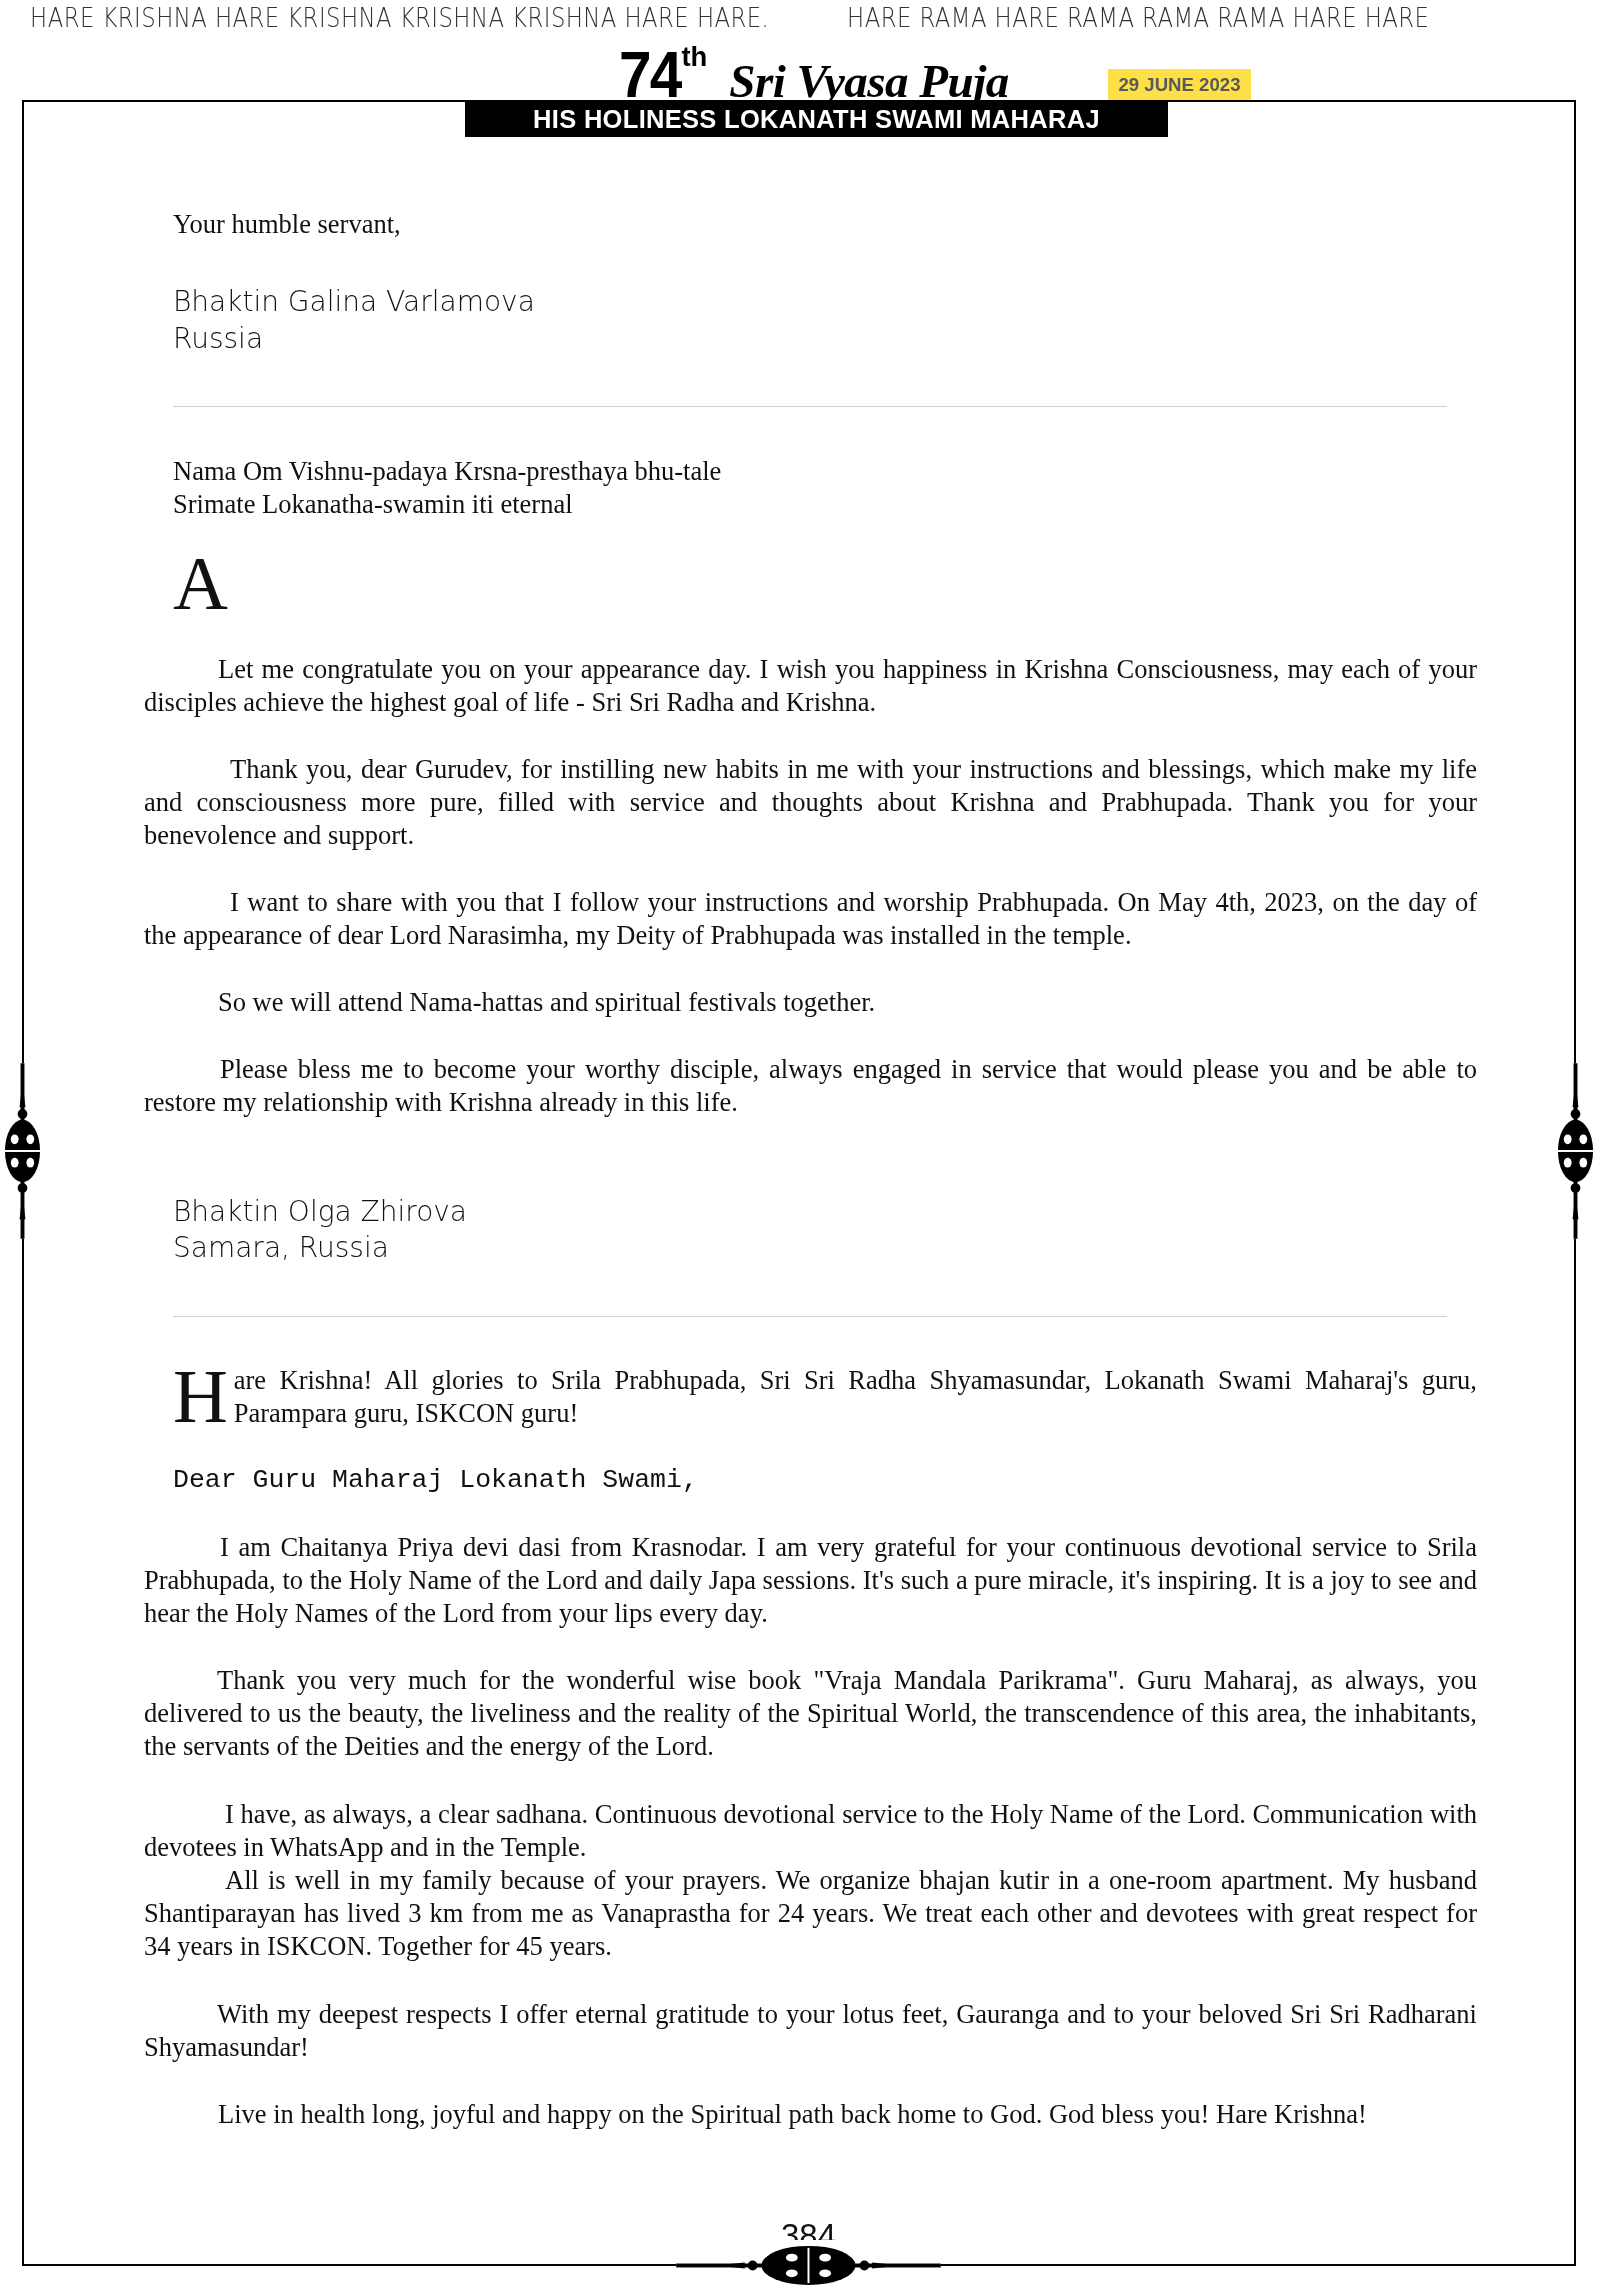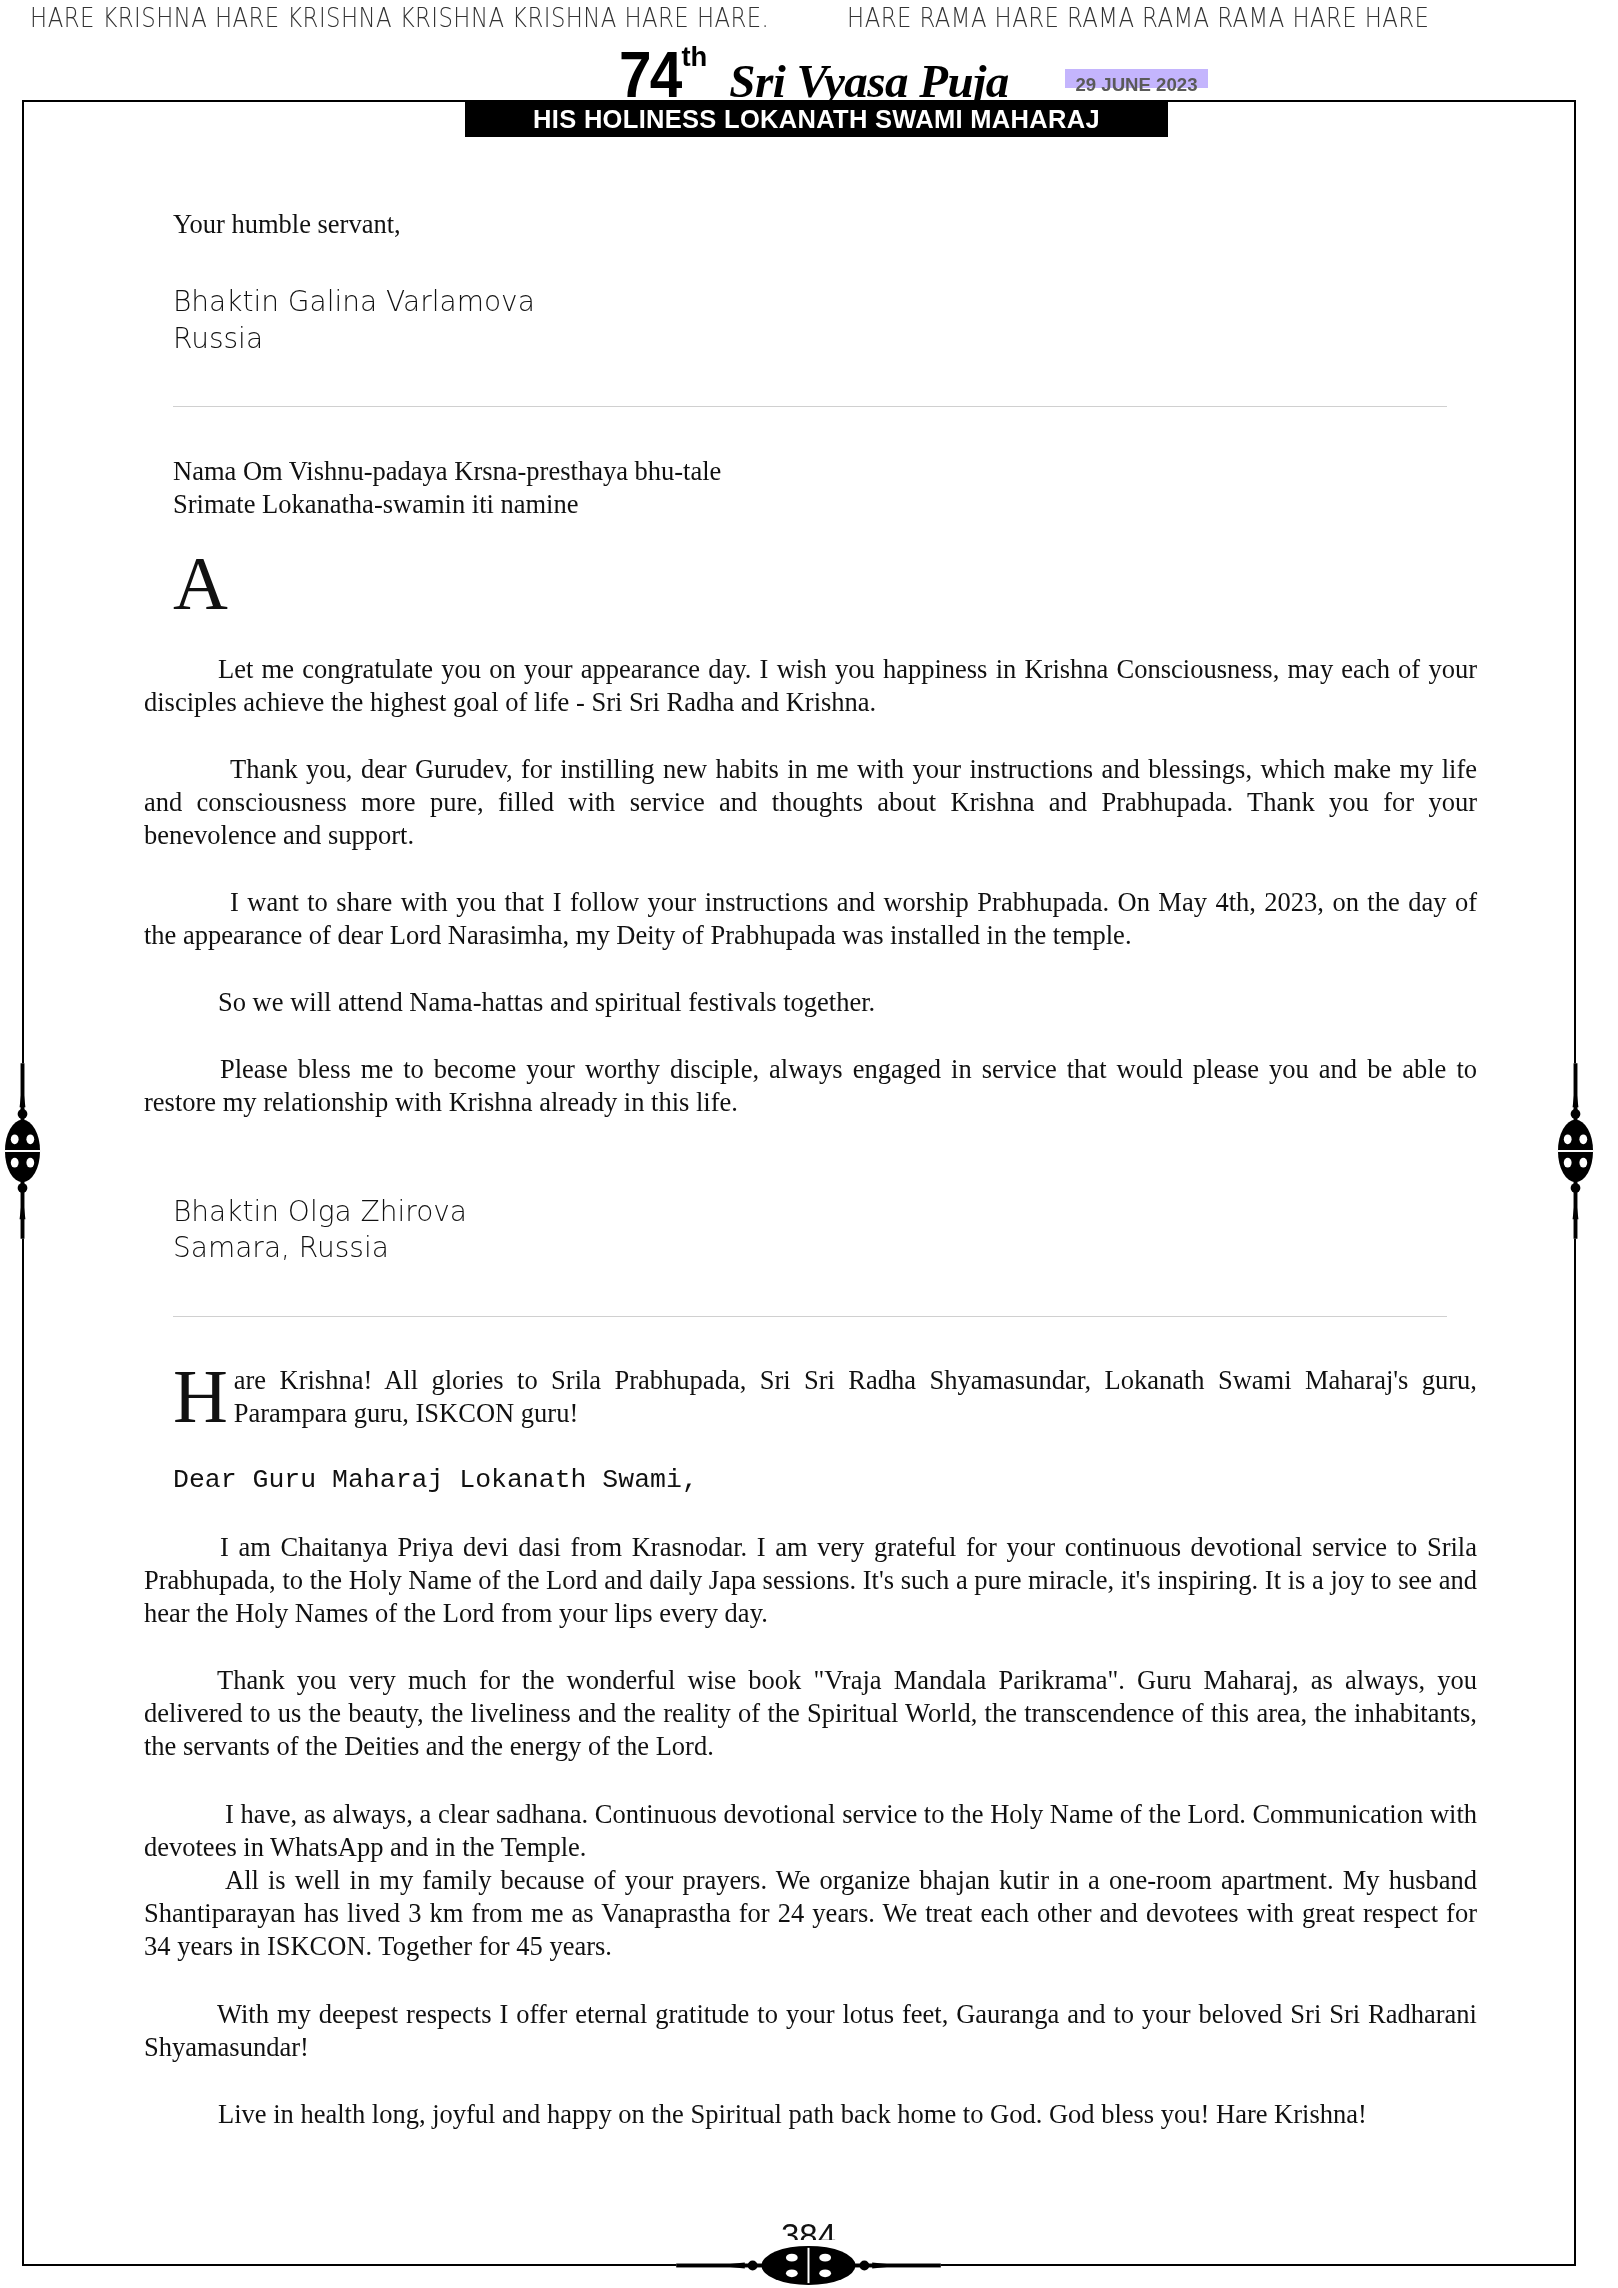--- a/index.html
+++ b/index.html
@@ -19,22 +19,22 @@
     border: 2.9px solid #000;
   }
   .title {
     position: absolute; top: 37px; left: 619px; height: 65px; white-space: nowrap;
     font-family: "Liberation Serif", serif; font-weight: bold; color: #000;
   }
   .title .num { font-family: "Liberation Sans", sans-serif; font-size: 65px; font-weight: 900; letter-spacing: -2px; display: inline-block; transform: scaleX(0.9); transform-origin: 0 0; }
   .title .sup { font-family: "Liberation Sans", sans-serif; font-size: 27.4px; vertical-align: top; position: relative; top: 3.9px; margin-left: -5.9px; }
   .title .words { font-size: 47px; font-style: italic; margin-left: 22px; letter-spacing: -0.5px; }
   .date-tag {
-    position: absolute; top: 69px; left: 1065px; width: 143px; height: 19px;
-    background: #c4b5fd; color: #5a5a5a; font-family: "Liberation Sans", sans-serif;
+    position: absolute; top: 69px; left: 1108px; width: 143px; height: 31px;
+    background: #fde047; color: #5a5a5a; font-family: "Liberation Sans", sans-serif;
     font-weight: bold; font-size: 18.6px; line-height: 31px; text-align: center;
   }
   .name-band {
     position: absolute; top: 102px; left: 465px; width: 703px; height: 35px;
     background: #000; color: #fff; text-align: center;
     font-family: "Liberation Sans", sans-serif; font-weight: bold; font-size: 25.5px; line-height: 35px;
     letter-spacing: 0.3px;
   }
 
   .ornament-side { position: absolute; top: 1063px; width: 39px; height: 176px; }
@@ -66,21 +66,21 @@
 </div>
 <div class="date-tag">29 JUNE 2023</div>
 <div class="name-band">HIS HOLINESS LOKANATH SWAMI MAHARAJ</div>
 
 <div class="abs serif" style="left:173px; top:208px;">Your humble servant,</div>
 <div class="abs sans-sig" style="left:173px; top:284px;">Bhaktin Galina Varlamova</div>
 <div class="abs sans-sig" style="left:173px; top:321px;">Russia</div>
 <div class="rule" style="top:406px;"></div>
 
 <div class="abs serif" style="left:173px; top:455px;">Nama Om Vishnu-padaya Krsna-presthaya bhu-tale</div>
-<div class="abs serif" style="left:173px; top:488px;">Srimate Lokanatha-swamin iti namine</div>
+<div class="abs serif" style="left:173px; top:488px;">Srimate Lokanatha-swamin iti eternal</div>
 
 <div class="para serif" style="left:173px; width:1304px; top:551px;">
   <span class="dropcap">A</span>
 </div>
 
 <div class="para serif" style="top:653px;"><span class="indent"></span><span>Let me congratulate you on your appearance day. I wish you happiness in Krishna Consciousness, may each of  your disciples achieve the highest goal of  life - Sri Sri Radha and Krishna.</span></div>
 <div class="para serif" style="top:753px;"><span class="indent" style="width:86px"></span><span>Thank you, dear Gurudev, for instilling new habits in me with your instructions and blessings, which make my life and consciousness more pure, filled with service and thoughts about Krishna and Prabhupada. Thank you for your benevolence and support.</span></div>
 <div class="para serif" style="top:886px;"><span class="indent" style="width:86px"></span><span>I want to share with you that I follow your instructions and worship Prabhupada. On May 4th, 2023, on the day of  the appearance of  dear Lord Narasimha, my Deity of  Prabhupada was installed in the temple.</span></div>
 <div class="para serif" style="top:986px;"><span class="indent"></span><span>So we will attend Nama-hattas and spiritual festivals together.</span></div>
 <div class="para serif" style="top:1053px;"><span class="indent" style="width:76px"></span><span>Please bless me to become your worthy disciple, always engaged in service that would please you and be able to restore my relationship with Krishna already in this life.</span></div>

